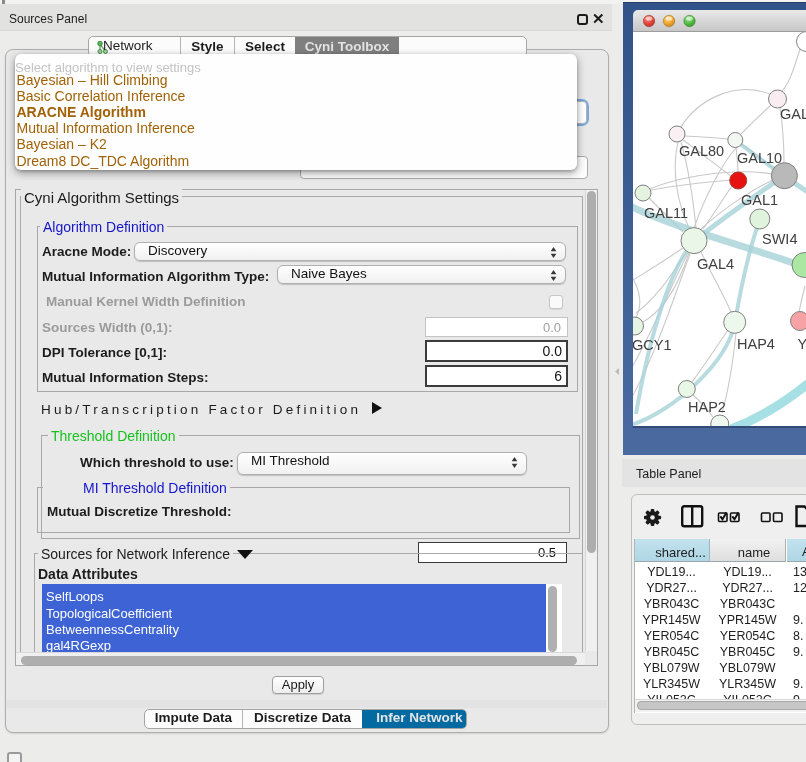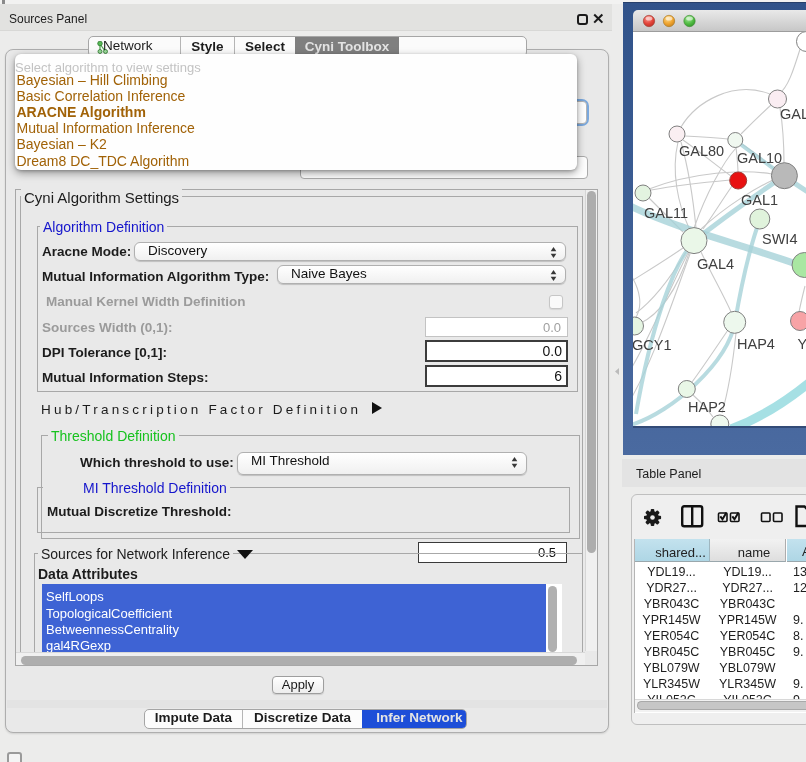--- a/index.html
+++ b/index.html
@@ -125,21 +125,21 @@
 <div class="abs" style="left:16px;top:652px;width:569px;height:13px;background:#f0f0f0;border-top:1px solid #d8d8d8;"></div>
 <div class="abs" style="left:21px;top:656px;width:556px;height:9px;background:#aeaeae;border-radius:5px;"></div>
 
 <div class="abs" style="left:272px;top:676px;width:52px;height:18px;background:linear-gradient(180deg,#ffffff,#ededed);border:1px solid #9e9e9e;border-radius:4px;text-align:center;box-shadow:0 1px 1px rgba(0,0,0,0.12);line-height:14px;">
   <span style="font-size:13px;color:#1a1a1a;">Apply</span>
 </div>
 <div class="abs" style="left:7px;top:700px;width:600px;height:8px;background:#e3e3e3;"></div>
 <div class="abs" style="left:144px;top:709px;width:323px;height:20px;border:1px solid #a5a5a5;border-radius:5px;background:#fcfcfc;overflow:hidden;">
   <div style="position:absolute;left:0;top:0;width:98px;height:20px;border-right:1px solid #b5b5b5;text-align:center;line-height:14px;"><span style="font-size:13.5px;font-weight:bold;color:#1c1c1c;">Impute Data</span></div>
   <div style="position:absolute;left:98px;top:0;width:119px;height:20px;text-align:center;line-height:14px;"><span style="font-size:13.5px;font-weight:bold;color:#1c1c1c;">Discretize Data</span></div>
-  <div style="position:absolute;left:217px;top:0;width:106px;height:20px;background:#1d4ed8;text-align:center;line-height:14px;padding-left:9px;"><span style="font-size:13.5px;font-weight:bold;color:#e4e4e4;">Infer Network</span></div>
+  <div style="position:absolute;left:217px;top:0;width:106px;height:20px;background:#0369a1;text-align:center;line-height:14px;padding-left:9px;"><span style="font-size:13.5px;font-weight:bold;color:#e4e4e4;">Infer Network</span></div>
 </div>
 
 <div class="abs" style="left:15px;top:54px;width:562px;height:116px;background:#fefefe;border-radius:6px;box-shadow:0 3px 9px rgba(0,0,0,0.38),0 1px 3px rgba(0,0,0,0.2);">
   <div style="position:absolute;left:0;top:6px;width:468px;font-size:13px;font-weight:normal;color:#c3c3c3;">Select algorithm to view settings</div>
   <div style="position:absolute;left:1.5px;top:17.5px;font-size:14px;color:#a16207;line-height:16.2px;">
     Bayesian – Hill Climbing<br>
     Basic Correlation Inference<br>
     <b>ARACNE Algorithm</b><br>
     Mutual Information Inference<br>
     Bayesian – K2<br>

